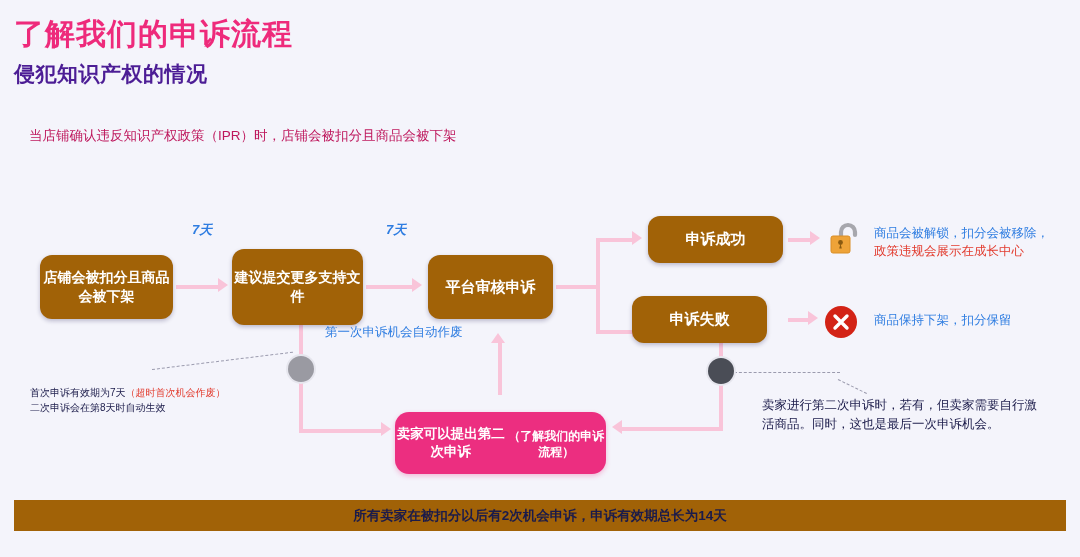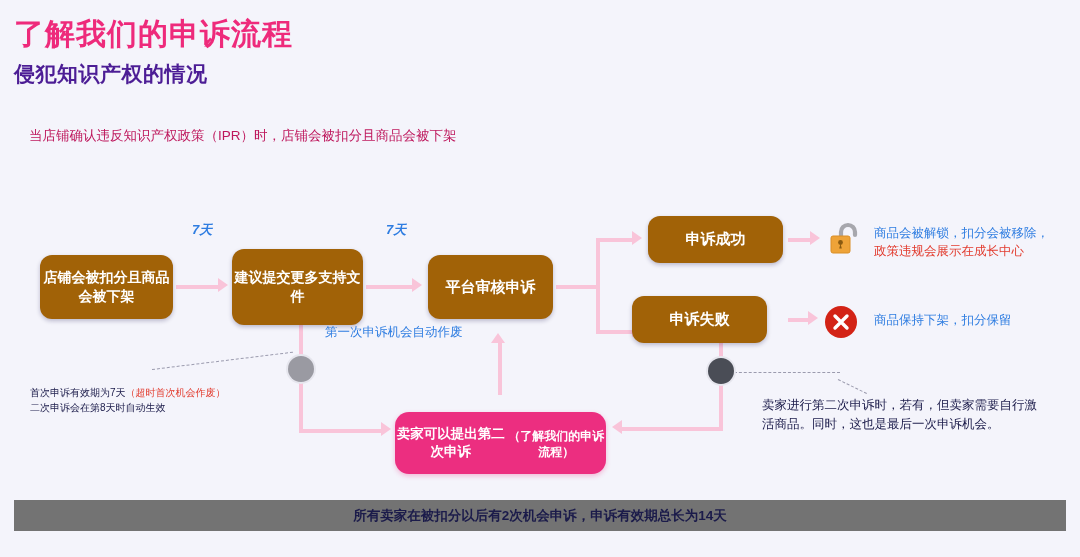--- a/index.html
+++ b/index.html
@@ -88,21 +88,21 @@
   #outcome-success-text{left:874px;top:224px;}
   #outcome-fail-text{left:874px;top:311px;}
 
   
   #icon-unlock{left:828px;top:222px;width:34px;height:36px;}
   #icon-cross{left:824px;top:305px;width:34px;height:34px;}
 
   
   #bottom-banner{
     left:14px;top:500px;width:1052px;height:31px;
-    background:#737373;
+    background:#a16207;
     display:flex;align-items:center;justify-content:center;
     font-size:13.5px;font-weight:bold;color:#1b1b4a;
   }
 </style>
 </head>
 <body>
 
 <div class="stage">
 
   <div class="abs" id="title-main">了解我们的申诉流程</div>

